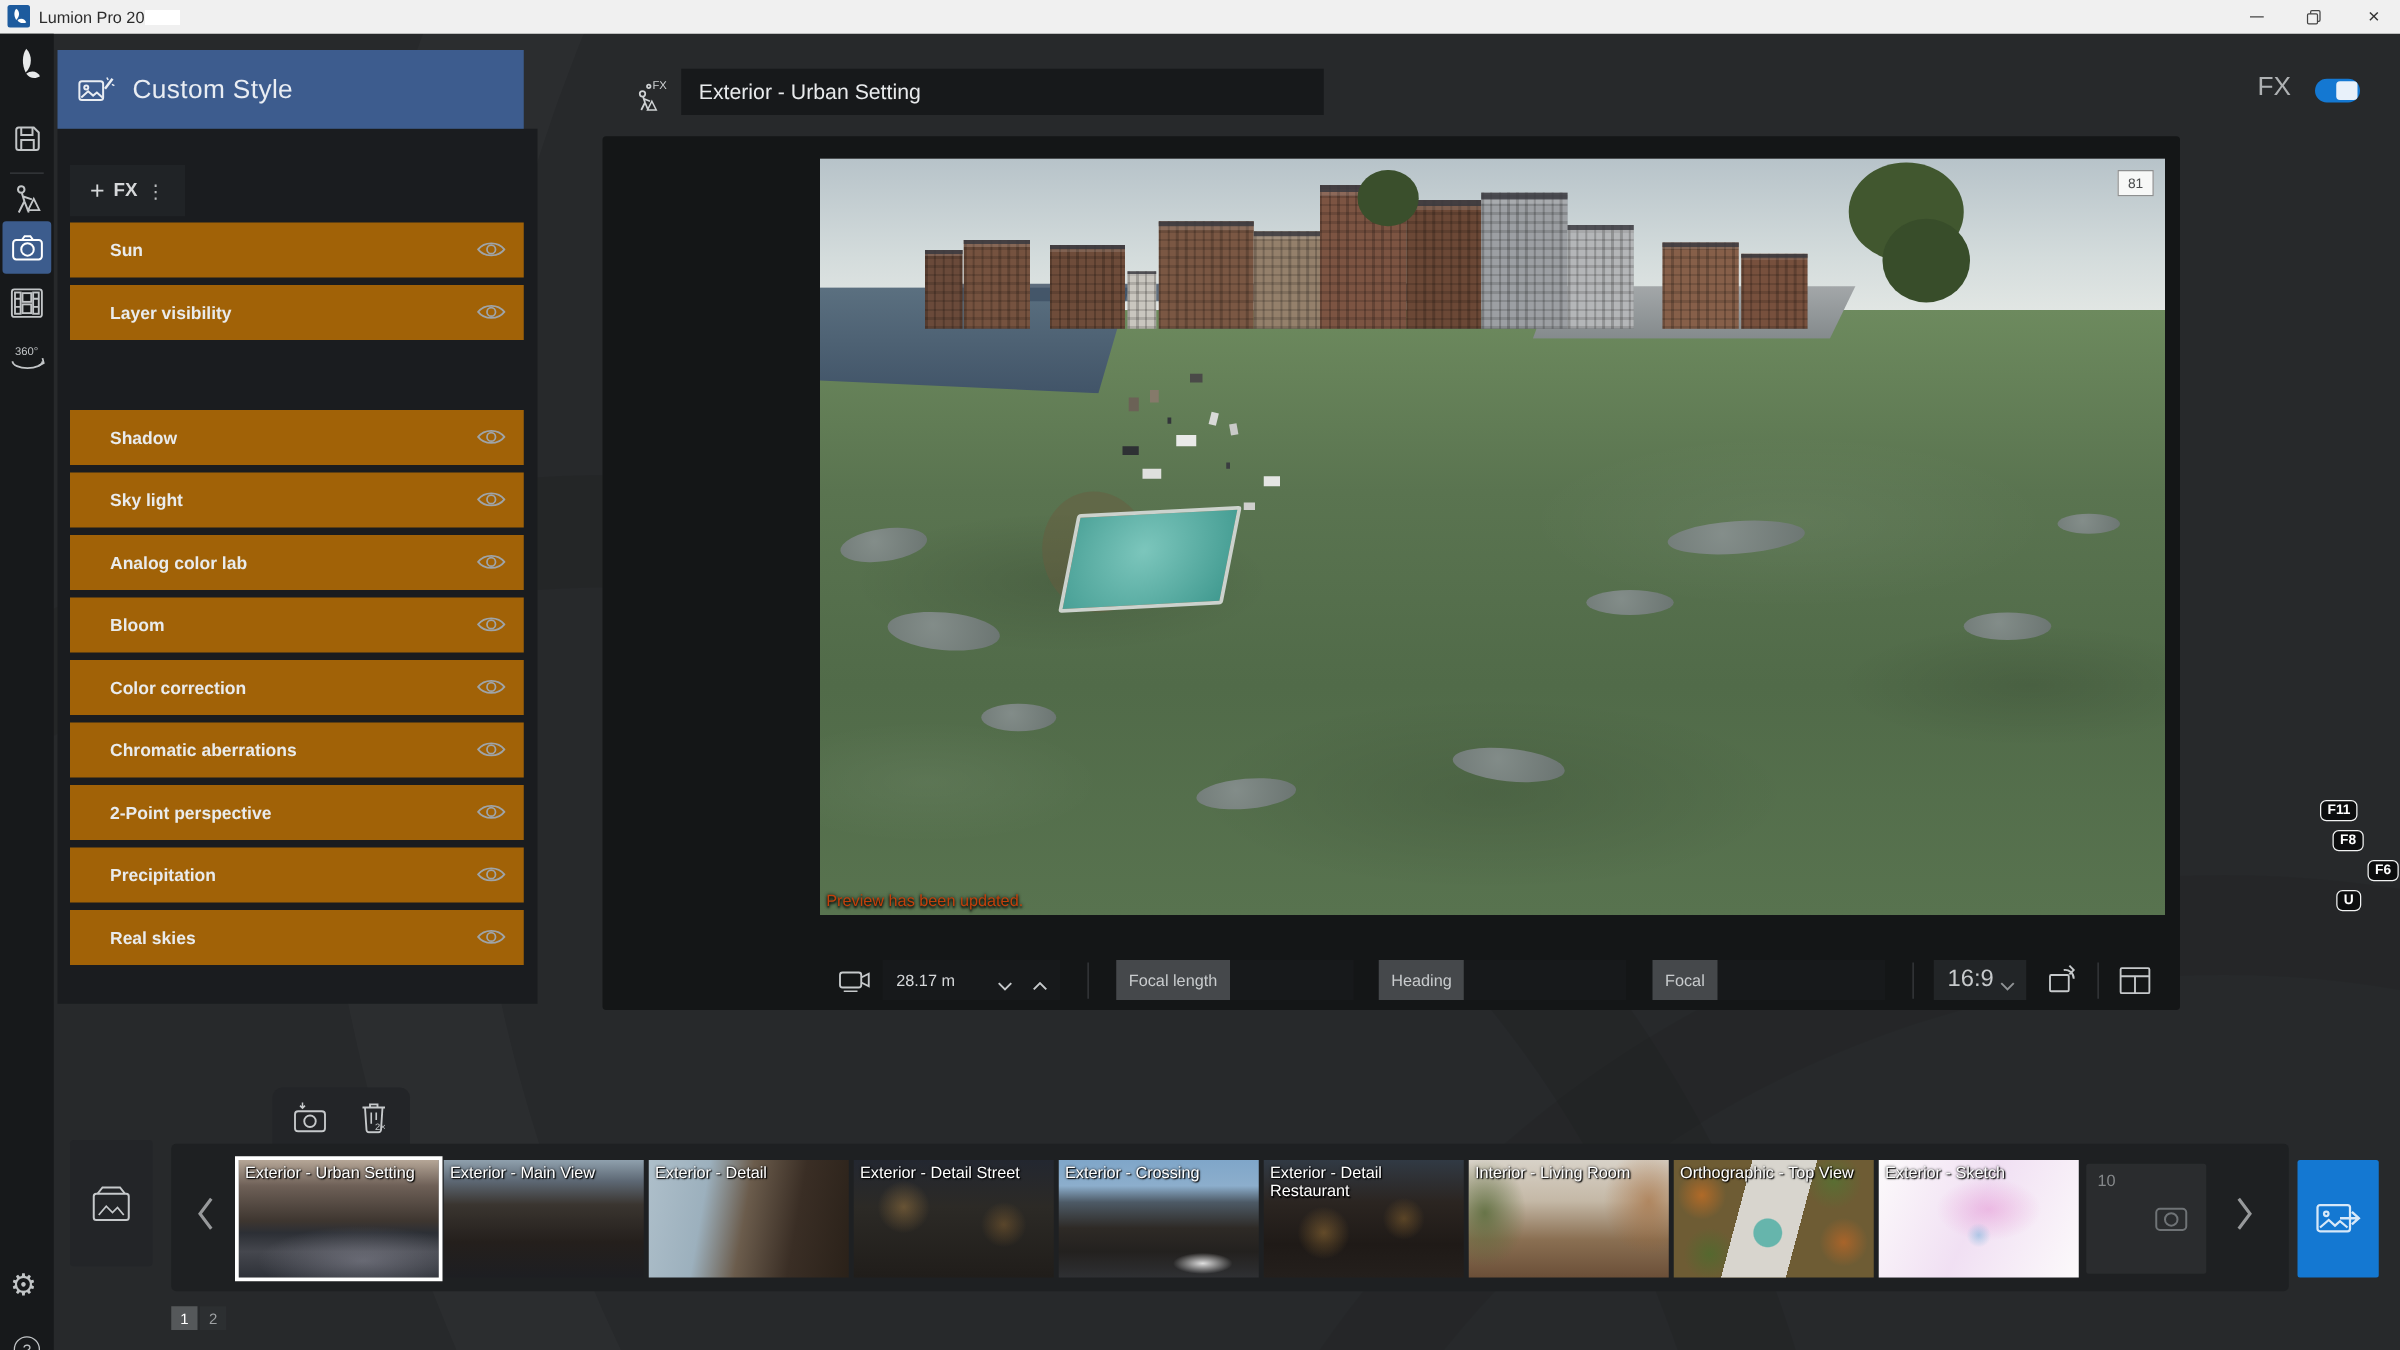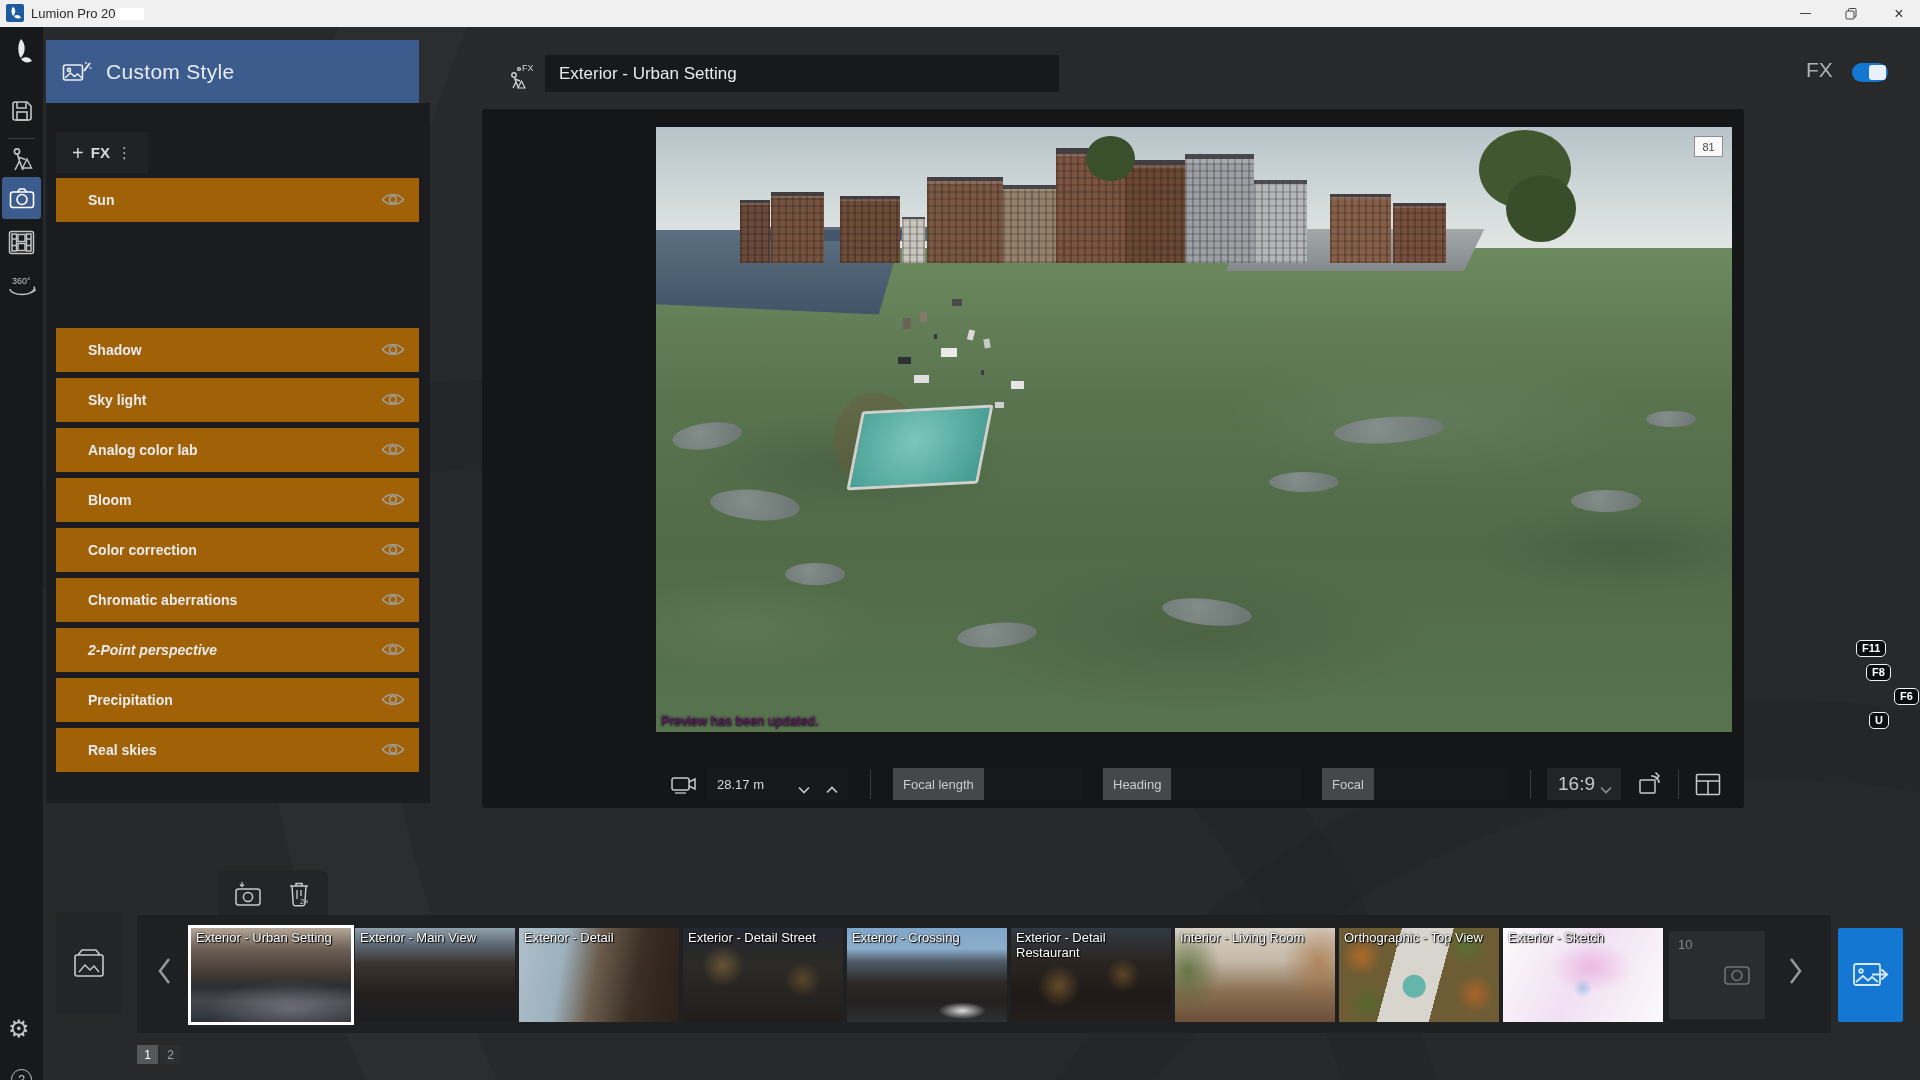--- a/index.html
+++ b/index.html
@@ -56,21 +56,21 @@
   .bld-row{position:absolute;left:7.8%;top:3.5%;width:70.6%;height:19%;display:flex;align-items:flex-end;}
   .bld{background-image:
       linear-gradient(180deg, rgba(60,60,66,.85) 0 5%, rgba(255,255,255,.12) 5% 8%, transparent 8%),
       repeating-linear-gradient(90deg, rgba(0,0,0,.20) 0 2px, transparent 2px 7px),
       repeating-linear-gradient(0deg, rgba(0,0,0,.14) 0 2px, transparent 2px 7px);}
   .tree{position:absolute;border-radius:50%;}
   .rock{position:absolute;border-radius:50%;background:radial-gradient(circle at 40% 35%,#8b9294,#6f7678);opacity:.85;}
   .pool{position:absolute;left:18.5%;top:46.5%;width:11.5%;height:12%;background:radial-gradient(circle at 45% 40%,#7cc6bc,#419a90);border:3px solid #ccd2cd;transform:skewX(-14deg) rotate(-3deg);border-radius:3px;}
   .dirt{position:absolute;left:16.5%;top:44%;width:8%;height:16%;background:#6b5a3f;opacity:.45;border-radius:50%;transform:rotate(-12deg);}
   .obj{position:absolute;}
-  .vp-status{position:absolute;left:5px;bottom:4px;color:#701a75;font-size:13px;text-shadow:0 1px 2px #000,0 0 3px #000;}
+  .vp-status{position:absolute;left:5px;bottom:4px;color:#c2410c;font-size:13px;text-shadow:0 1px 2px #000,0 0 3px #000;}
   .vp-badge{position:absolute;right:9px;top:9px;width:27px;height:19px;background:#f7f8f7;border:1px solid #8d8f90;color:#4a4c4d;font-size:11px;display:flex;align-items:center;justify-content:center;}
 
   
   .field{position:absolute;top:768px;height:32px;background:#17191b;display:flex;align-items:center;}
   .chip{background:#45484b;color:#c9ccce;font-size:13px;height:32px;display:flex;align-items:center;padding:0 10px;white-space:nowrap;}
   .vdiv{position:absolute;top:770px;width:1px;height:29px;background:#3a3d40;}
   .hval{color:#d6d8da;font-size:13px;margin-left:11px;}
   .keybadge{position:absolute;background:#0c0d0e;border:1.5px solid #f2f3f3;border-radius:5px;color:#fff;font-size:11px;font-weight:700;padding:1px 5px;line-height:13px;}
 
   
@@ -200,20 +200,27 @@
     <span class="kebab">⋮</span>
   </div>
 
   <div class="fx-row" style="top:178px;">
     <span class="name">Sun</span>
     <span class="eye"><svg width="24" height="17" viewBox="0 0 24 17" fill="none" stroke="#9fa4a8" stroke-width="1.4">
           <path d="M1.5 8.5 C6.5 2 17.5 2 22.5 8.5 C17.5 15 6.5 15 1.5 8.5 Z"></path>
           <circle cx="12" cy="8.5" r="3.4"></circle>
         </svg></span>
   </div>
+  <div class="fx-row" style="top:228px;">
+    <span class="name">Layer visibility</span>
+    <span class="eye"><svg width="24" height="17" viewBox="0 0 24 17" fill="none" stroke="#9fa4a8" stroke-width="1.4">
+          <path d="M1.5 8.5 C6.5 2 17.5 2 22.5 8.5 C17.5 15 6.5 15 1.5 8.5 Z"></path>
+          <circle cx="12" cy="8.5" r="3.4"></circle>
+        </svg></span>
+  </div>
   <div class="fx-row" style="top:328px;">
     <span class="name">Shadow</span>
     <span class="eye"><svg width="24" height="17" viewBox="0 0 24 17" fill="none" stroke="#9fa4a8" stroke-width="1.4">
           <path d="M1.5 8.5 C6.5 2 17.5 2 22.5 8.5 C17.5 15 6.5 15 1.5 8.5 Z"></path>
           <circle cx="12" cy="8.5" r="3.4"></circle>
         </svg></span>
   </div>
   <div class="fx-row" style="top:378px;">
     <span class="name">Sky light</span>
     <span class="eye"><svg width="24" height="17" viewBox="0 0 24 17" fill="none" stroke="#9fa4a8" stroke-width="1.4">
@@ -242,21 +249,21 @@
           <circle cx="12" cy="8.5" r="3.4"></circle>
         </svg></span>
   </div>
   <div class="fx-row" style="top:578px;">
     <span class="name">Chromatic aberrations</span>
     <span class="eye"><svg width="24" height="17" viewBox="0 0 24 17" fill="none" stroke="#9fa4a8" stroke-width="1.4">
           <path d="M1.5 8.5 C6.5 2 17.5 2 22.5 8.5 C17.5 15 6.5 15 1.5 8.5 Z"></path>
           <circle cx="12" cy="8.5" r="3.4"></circle>
         </svg></span>
   </div>
-  <div class="fx-row" style="top:628px;font-style:italic;">
+  <div class="fx-row" style="top:628px;">
     <span class="name">2-Point perspective</span>
     <span class="eye"><svg width="24" height="17" viewBox="0 0 24 17" fill="none" stroke="#9fa4a8" stroke-width="1.4">
           <path d="M1.5 8.5 C6.5 2 17.5 2 22.5 8.5 C17.5 15 6.5 15 1.5 8.5 Z"></path>
           <circle cx="12" cy="8.5" r="3.4"></circle>
         </svg></span>
   </div>
   <div class="fx-row" style="top:678px;">
     <span class="name">Precipitation</span>
     <span class="eye"><svg width="24" height="17" viewBox="0 0 24 17" fill="none" stroke="#9fa4a8" stroke-width="1.4">
           <path d="M1.5 8.5 C6.5 2 17.5 2 22.5 8.5 C17.5 15 6.5 15 1.5 8.5 Z"></path>

